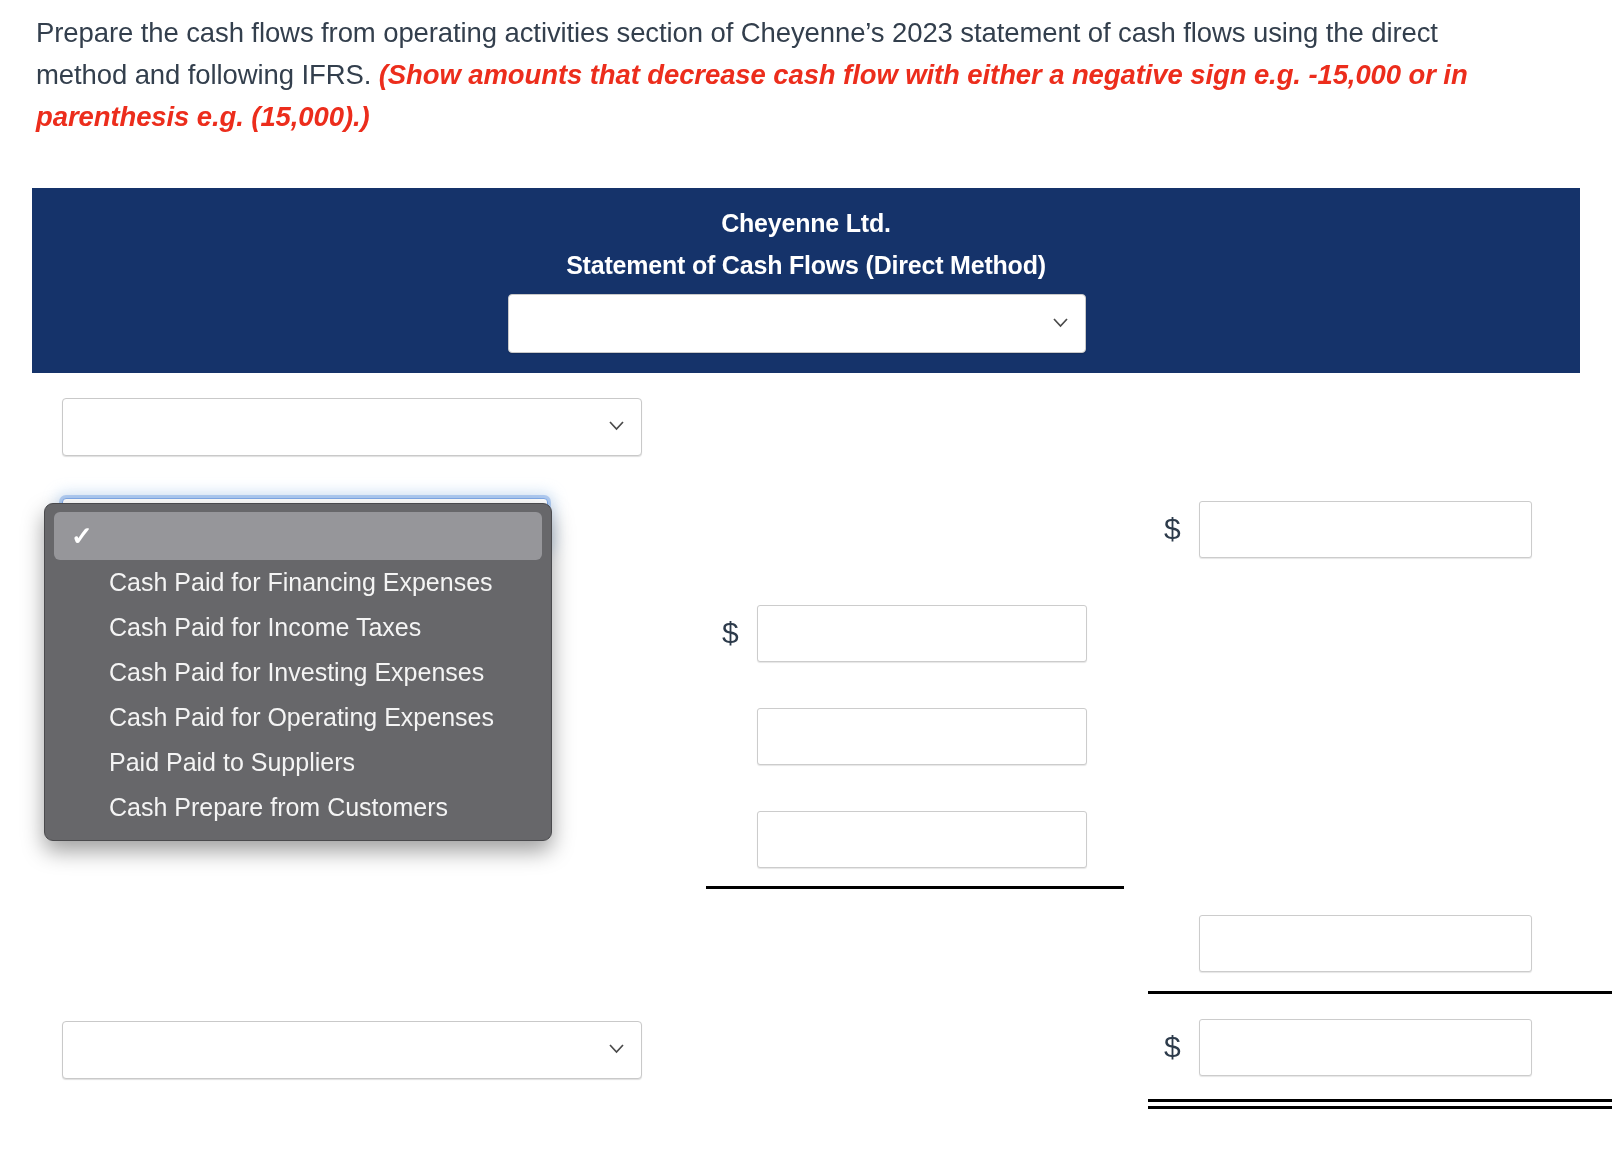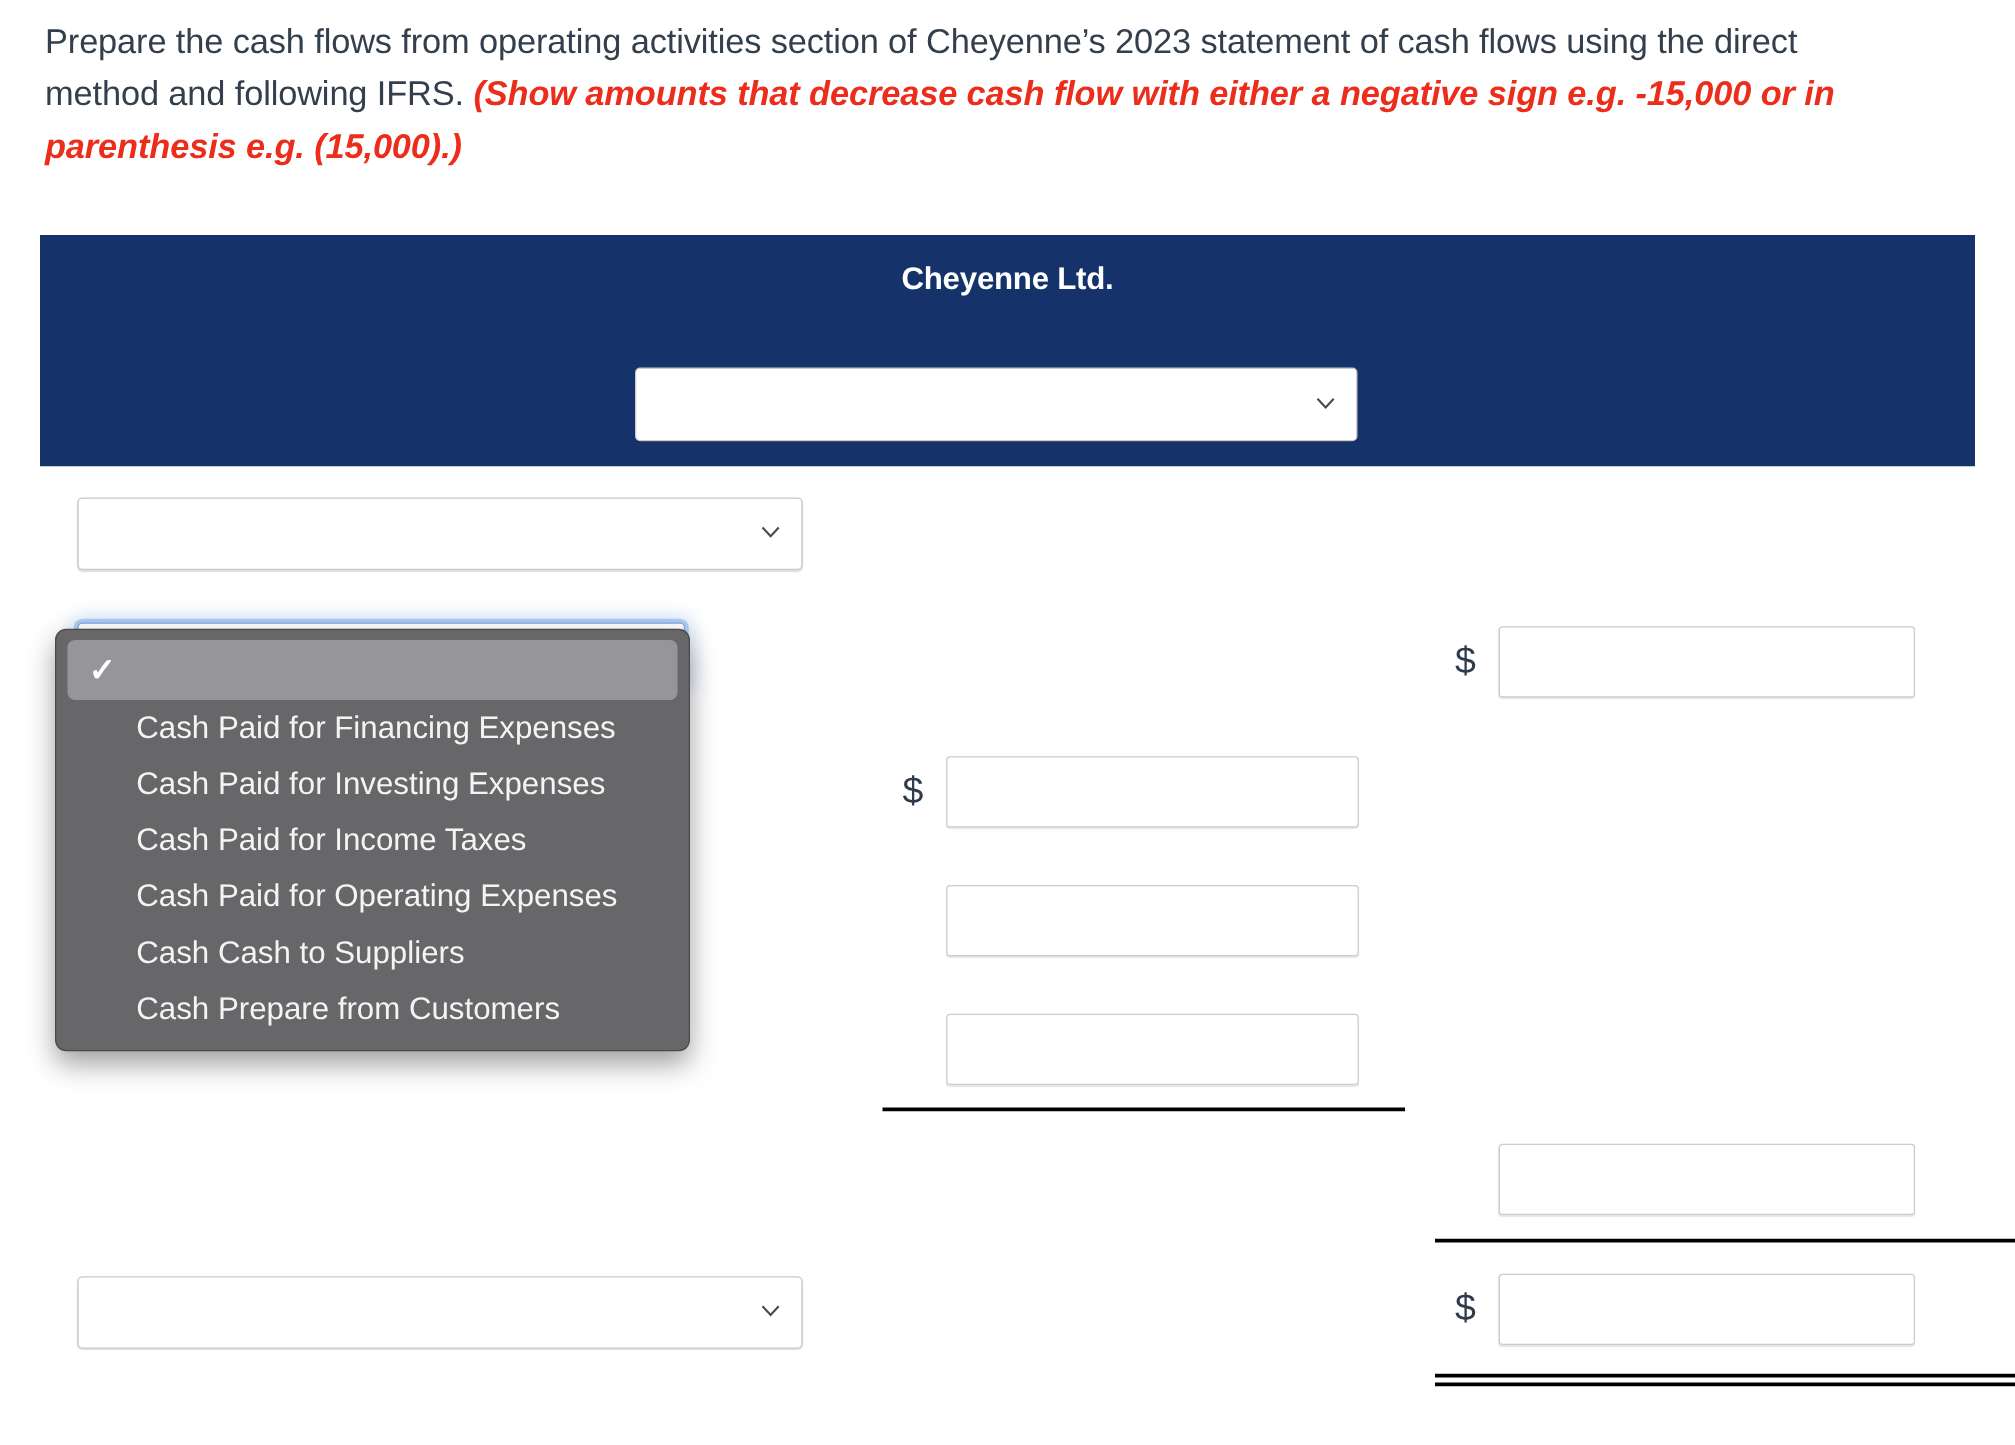--- a/index.html
+++ b/index.html
@@ -189,20 +189,21 @@
 </style>
 </head>
 <body>
 
 <div id="prompt">
   <span>Prepare the cash flows from operating activities section of Cheyenne’s 2023 statement of cash flows using the direct method and following IFRS. </span><span class="hint">(Show amounts that decrease cash flow with either a negative sign e.g. -15,000 or in parenthesis e.g. (15,000).)</span>
 </div>
 
 <div id="stmt-header">
   <div class="line first">Cheyenne Ltd.</div>
+  <div class="line">Statement of Cash Flows (Direct Method)</div>
 </div>
 
 <div class="sel" id="hdr-select">
   <span class="val"></span>
   <span class="chev">
     <svg width="17" height="17" viewBox="0 0 17 17">
         <polyline points="2,5 8.5,12 15,5" fill="none" stroke="#4a4a4a" stroke-width="1.7"></polyline>
       </svg>
   </span>
 </div>
@@ -219,24 +220,24 @@
 <div class="sel" id="row2-select">
   <span class="val"></span>
 </div>
 
 <div id="dropdown">
   <div class="opt blank">
     <span class="check">✓</span>
     <span></span>
   </div>
   <div class="opt"><span>Cash Paid for Financing Expenses</span></div>
+  <div class="opt"><span>Cash Paid for Income Taxes</span></div>
   <div class="opt"><span>Cash Paid for Investing Expenses</span></div>
-  <div class="opt"><span>Cash Paid for Income Taxes</span></div>
   <div class="opt"><span>Cash Paid for Operating Expenses</span></div>
-  <div class="opt"><span>Cash Cash to Suppliers</span></div>
+  <div class="opt"><span>Paid Paid to Suppliers</span></div>
   <div class="opt"><span>Cash Prepare from Customers</span></div>
 </div>
 
 <span class="dollar" id="mid-dollar-1">$</span>
 <input class="amt" id="mid-amt-1" type="text" value="" style="">
 <input class="amt" id="mid-amt-2" type="text" value="" style="">
 <input class="amt" id="mid-amt-3" type="text" value="" style="">
 <div class="rule" id="rule-mid"></div>
 
 <span class="dollar" id="right-dollar-1">$</span>

